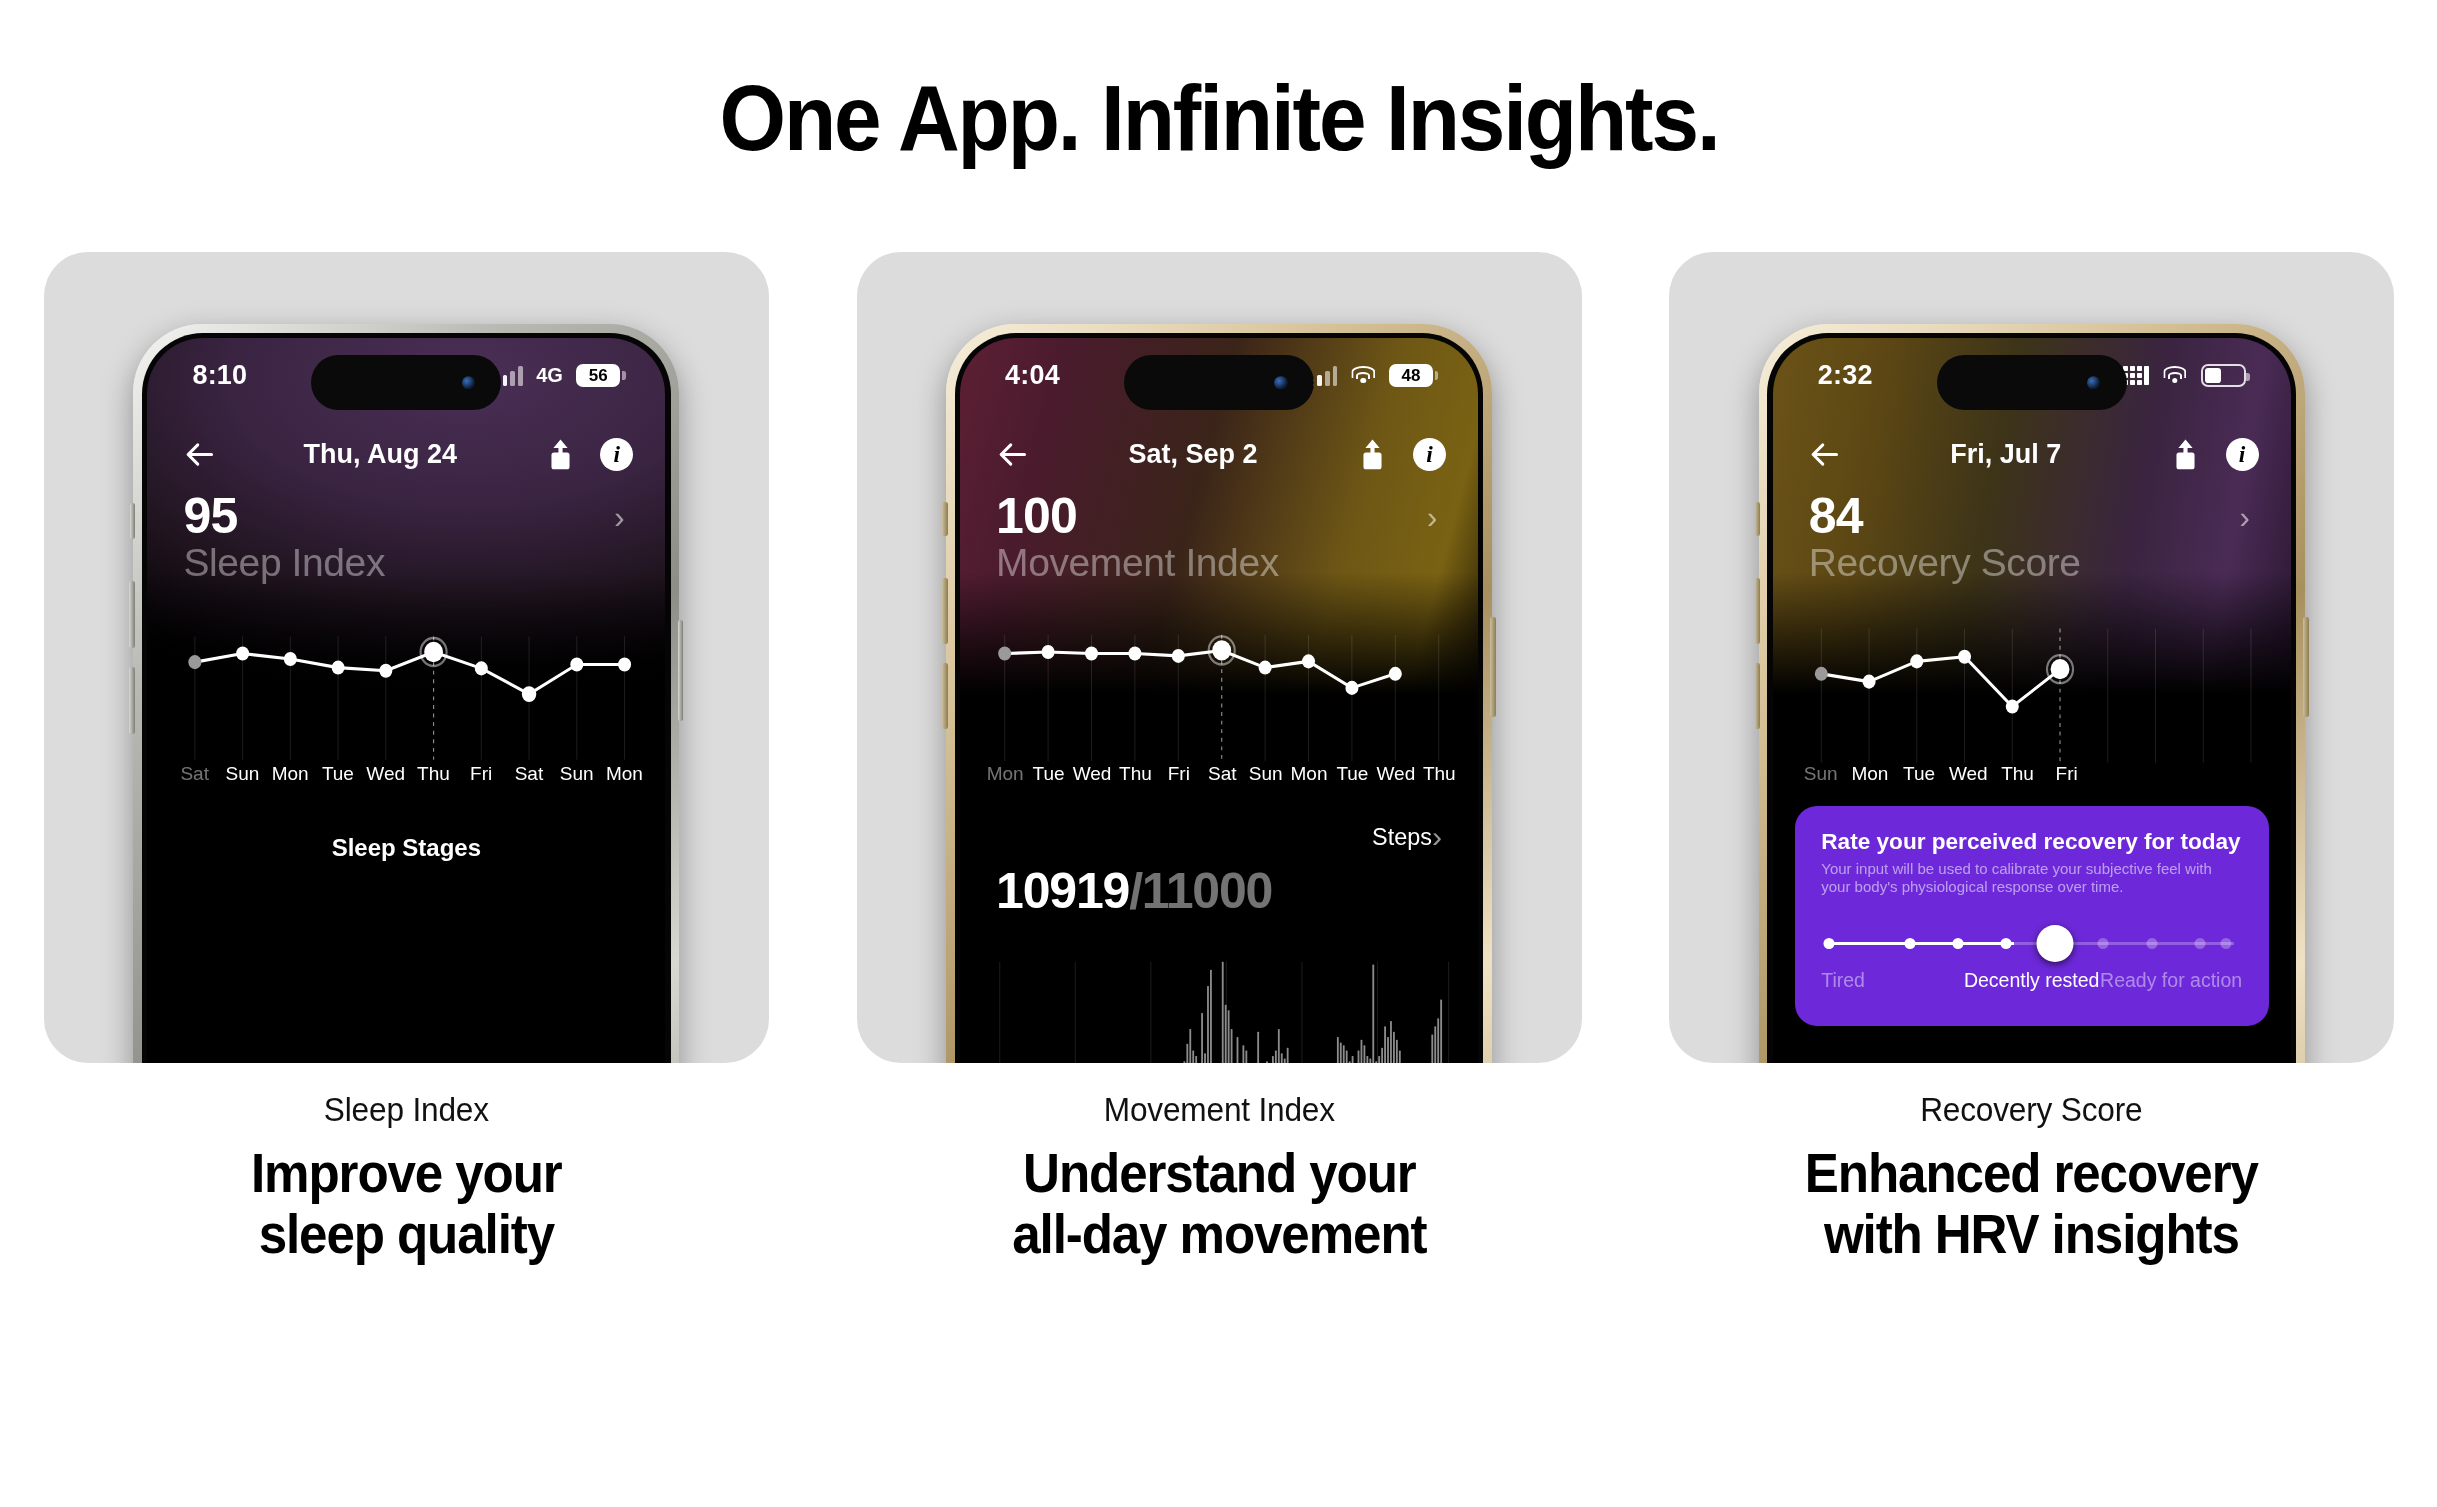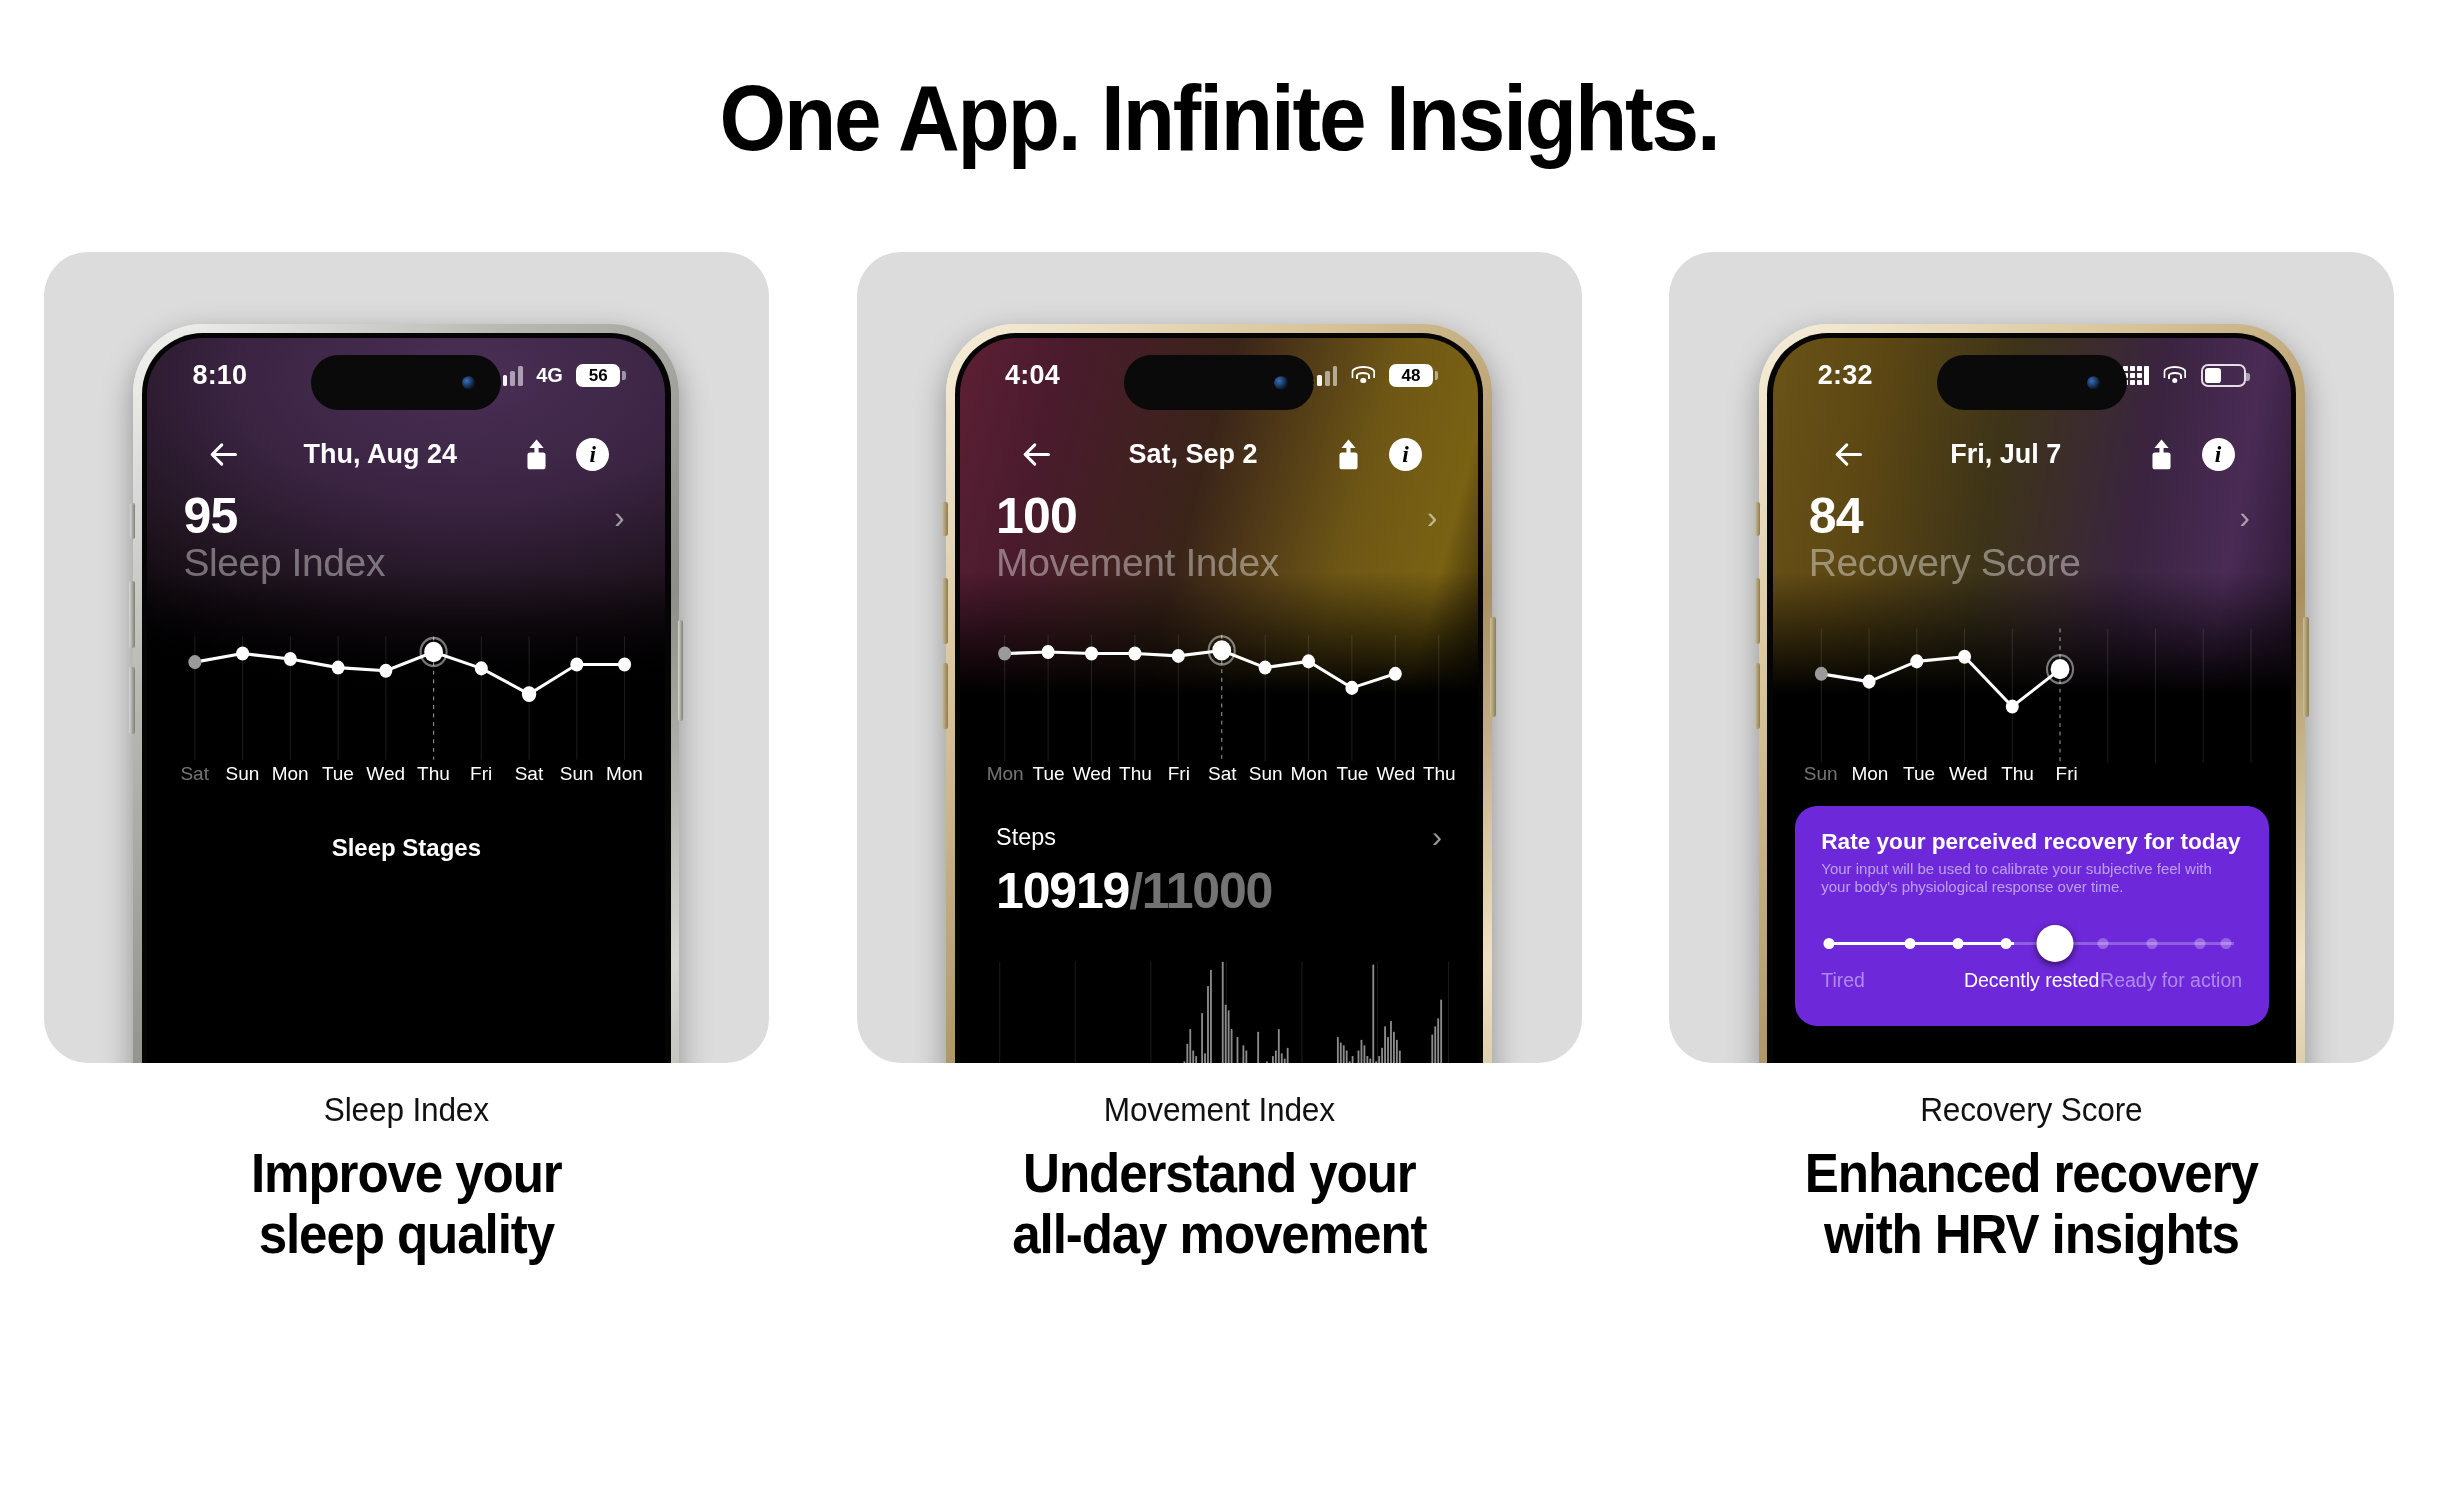--- a/index.html
+++ b/index.html
@@ -114,21 +114,21 @@
     position:absolute; top:17px; left:50%; transform:translateX(-50%);
     width:190px; height:55px; background:#0a0a0a; border-radius:30px; z-index:7;
   }
   .di-cam{ position:absolute; right:26.5px; top:50%; transform:translateY(-50%);
     width:13.3px; height:13.3px; border-radius:50%;
     background:radial-gradient(circle at 35% 35%,#3a6fbb,#0d1b33 65%,#000);}
 
   
   .navbar{
     position:absolute; top:86px; left:0; right:0; height:61px;
-    display:flex; align-items:center; padding:0 56px; z-index:6;
+    display:flex; align-items:center; padding:0 32px; z-index:6;
   }
   .nav-title{ flex:1; text-align:center; font-size:27px; font-weight:600; }
   .icon-btn{ width:42px; height:42px; display:flex; align-items:center; justify-content:center; }
   .back-arrow svg{ width:33px; height:33px; }
   .nav-right{ display:flex; align-items:center; gap:19px; }
   .share-ic svg{ width:31px; height:34px; }
   .info-ic{ width:33px; height:33px; border-radius:50%; background:#fff; color:#000;
     display:flex; align-items:center; justify-content:center; font-size:23.4px; font-weight:700;
     font-family:"Liberation Serif", serif; font-style:italic; }
 
@@ -150,21 +150,21 @@
 
   
   .stages-title{ position:absolute; top:496px; left:0; right:0; text-align:center; font-size:24px; font-weight:600; z-index:5;}
   .stages{ position:absolute; top:546px; left:36px; right:36px; z-index:5; }
   .stage-row{ position:relative; height:38px; margin-bottom:10px; display:flex; align-items:center; }
   .stage-bar{ height:30px; border-radius:7px; display:flex; align-items:center; padding:0 9.4px;
     font-size:20px; font-weight:500; color:#fff; white-space:nowrap; }
   .stage-val{ position:absolute; right:0; font-size:22px; font-weight:700; }
 
   
-  .rowhead{ position:absolute; left:36px; right:36px; display:flex; align-items:center; justify-content:space-between; z-index:5; }
+  .rowhead{ position:absolute; left:36px; right:36px; display:flex; align-items:center; justify-content:flex-end; z-index:5; }
   .rowhead .t{ font-size:23.4px; font-weight:500; }
   .rowhead .c{ font-size:30px; font-weight:300; color:rgba(255,255,255,.6); }
   .stepsnum{ position:absolute; left:36px; top:524px; z-index:5; font-size:50px; font-weight:700; letter-spacing:-1.2px; }
   .stepsnum .goal{ color:rgba(255,255,255,.45); font-weight:600; }
   .stepschart{ position:absolute; left:34px; right:23.4px; top:616px; height:140px; z-index:5; }
   .stepschart svg{ width:100%; height:100%; display:block; }
 
   
   .reccard{
     position:absolute; left:22px; right:22px; top:468px; z-index:5;

